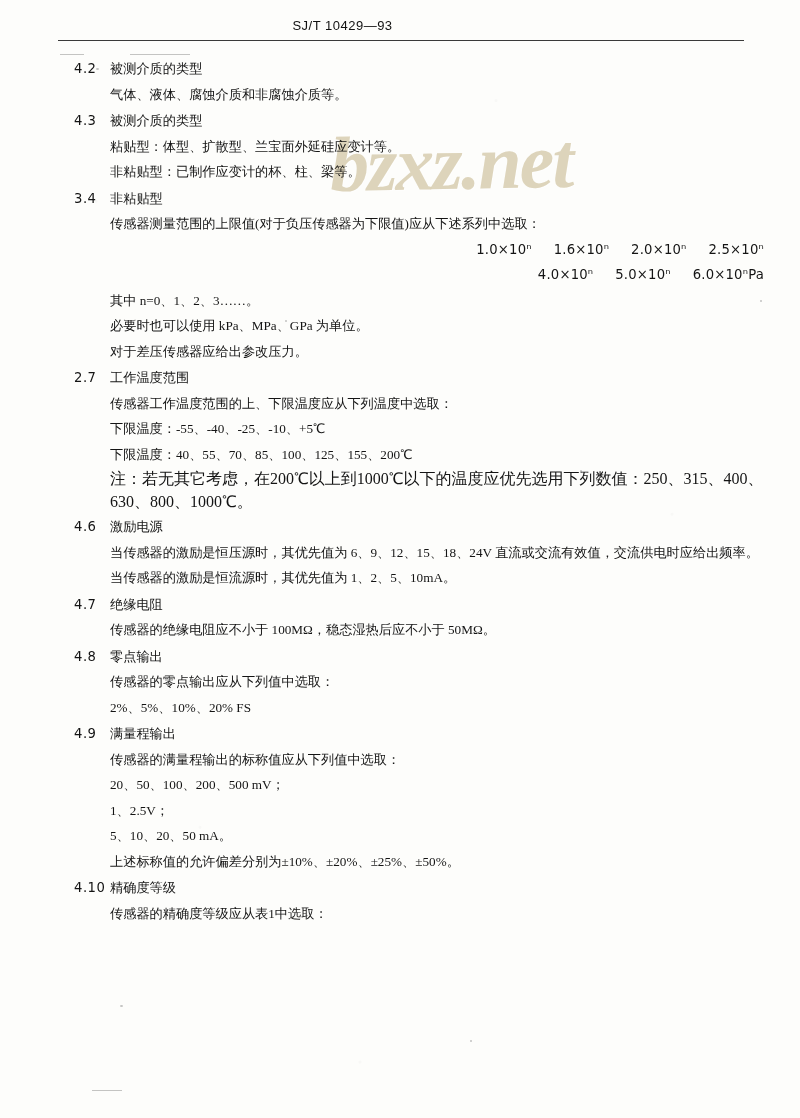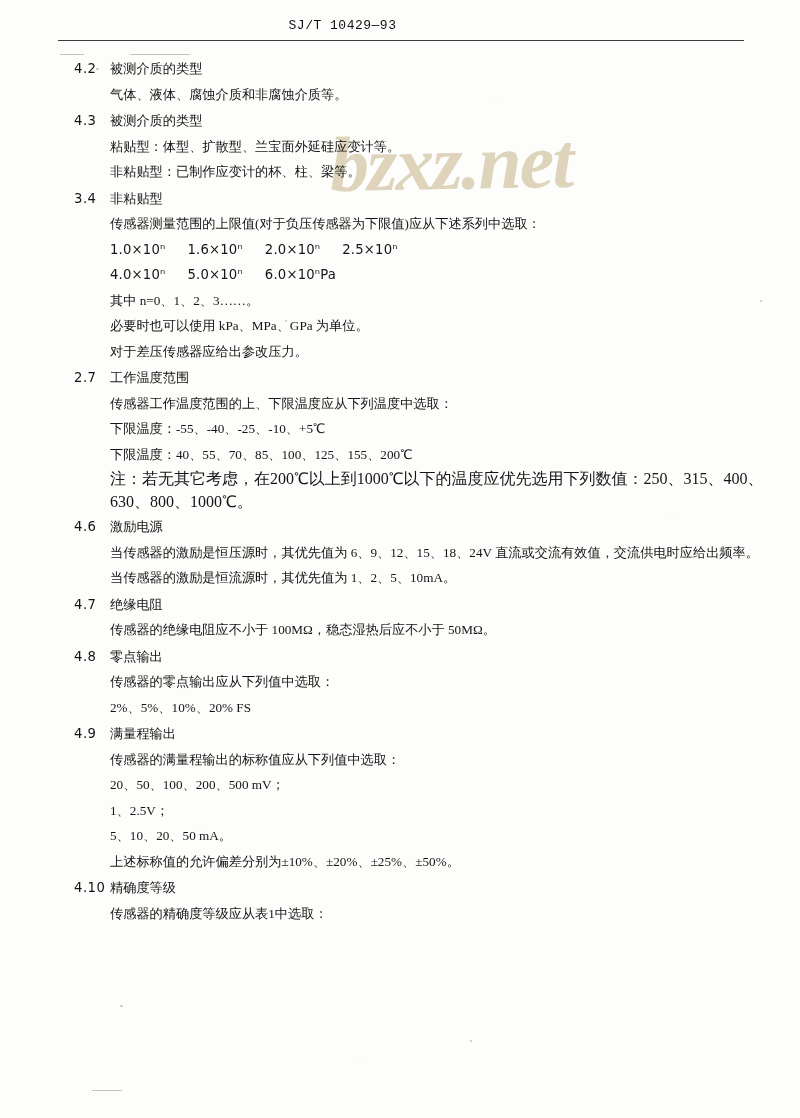--- a/index.html
+++ b/index.html
@@ -37,21 +37,21 @@
   }
   .header {
     position: absolute;
     top: 18px;
     left: 0;
     width: 685px;
     text-align: center;
     font-size: 13px;
     letter-spacing: 0.5px;
     color: #111;
-    font-family: Liberation Mono, monospace;
+    font-family: Liberation Sans, sans-serif;
   }
   .rule {
     position: absolute;
     top: 40px;
     left: 58px;
     width: 686px;
     height: 1px;
     background: #3a3a3a;
   }
   .body-text {
@@ -80,20 +80,21 @@
     font-family: Liberation Serif, serif;
   }
   .small-note {
     font-size: 16px;
     line-height: 23px;
   }
   .series-row {
     margin-left: 36px;
     white-space: pre;
     letter-spacing: 0.2px;
+    text-align: right;
   }
   
   .watermark {
     position: absolute;
     top: 118px;
     left: 330px;
     font-family: "Liberation Serif", serif;
     font-size: 78px;
     font-weight: bold;
     font-style: italic;

